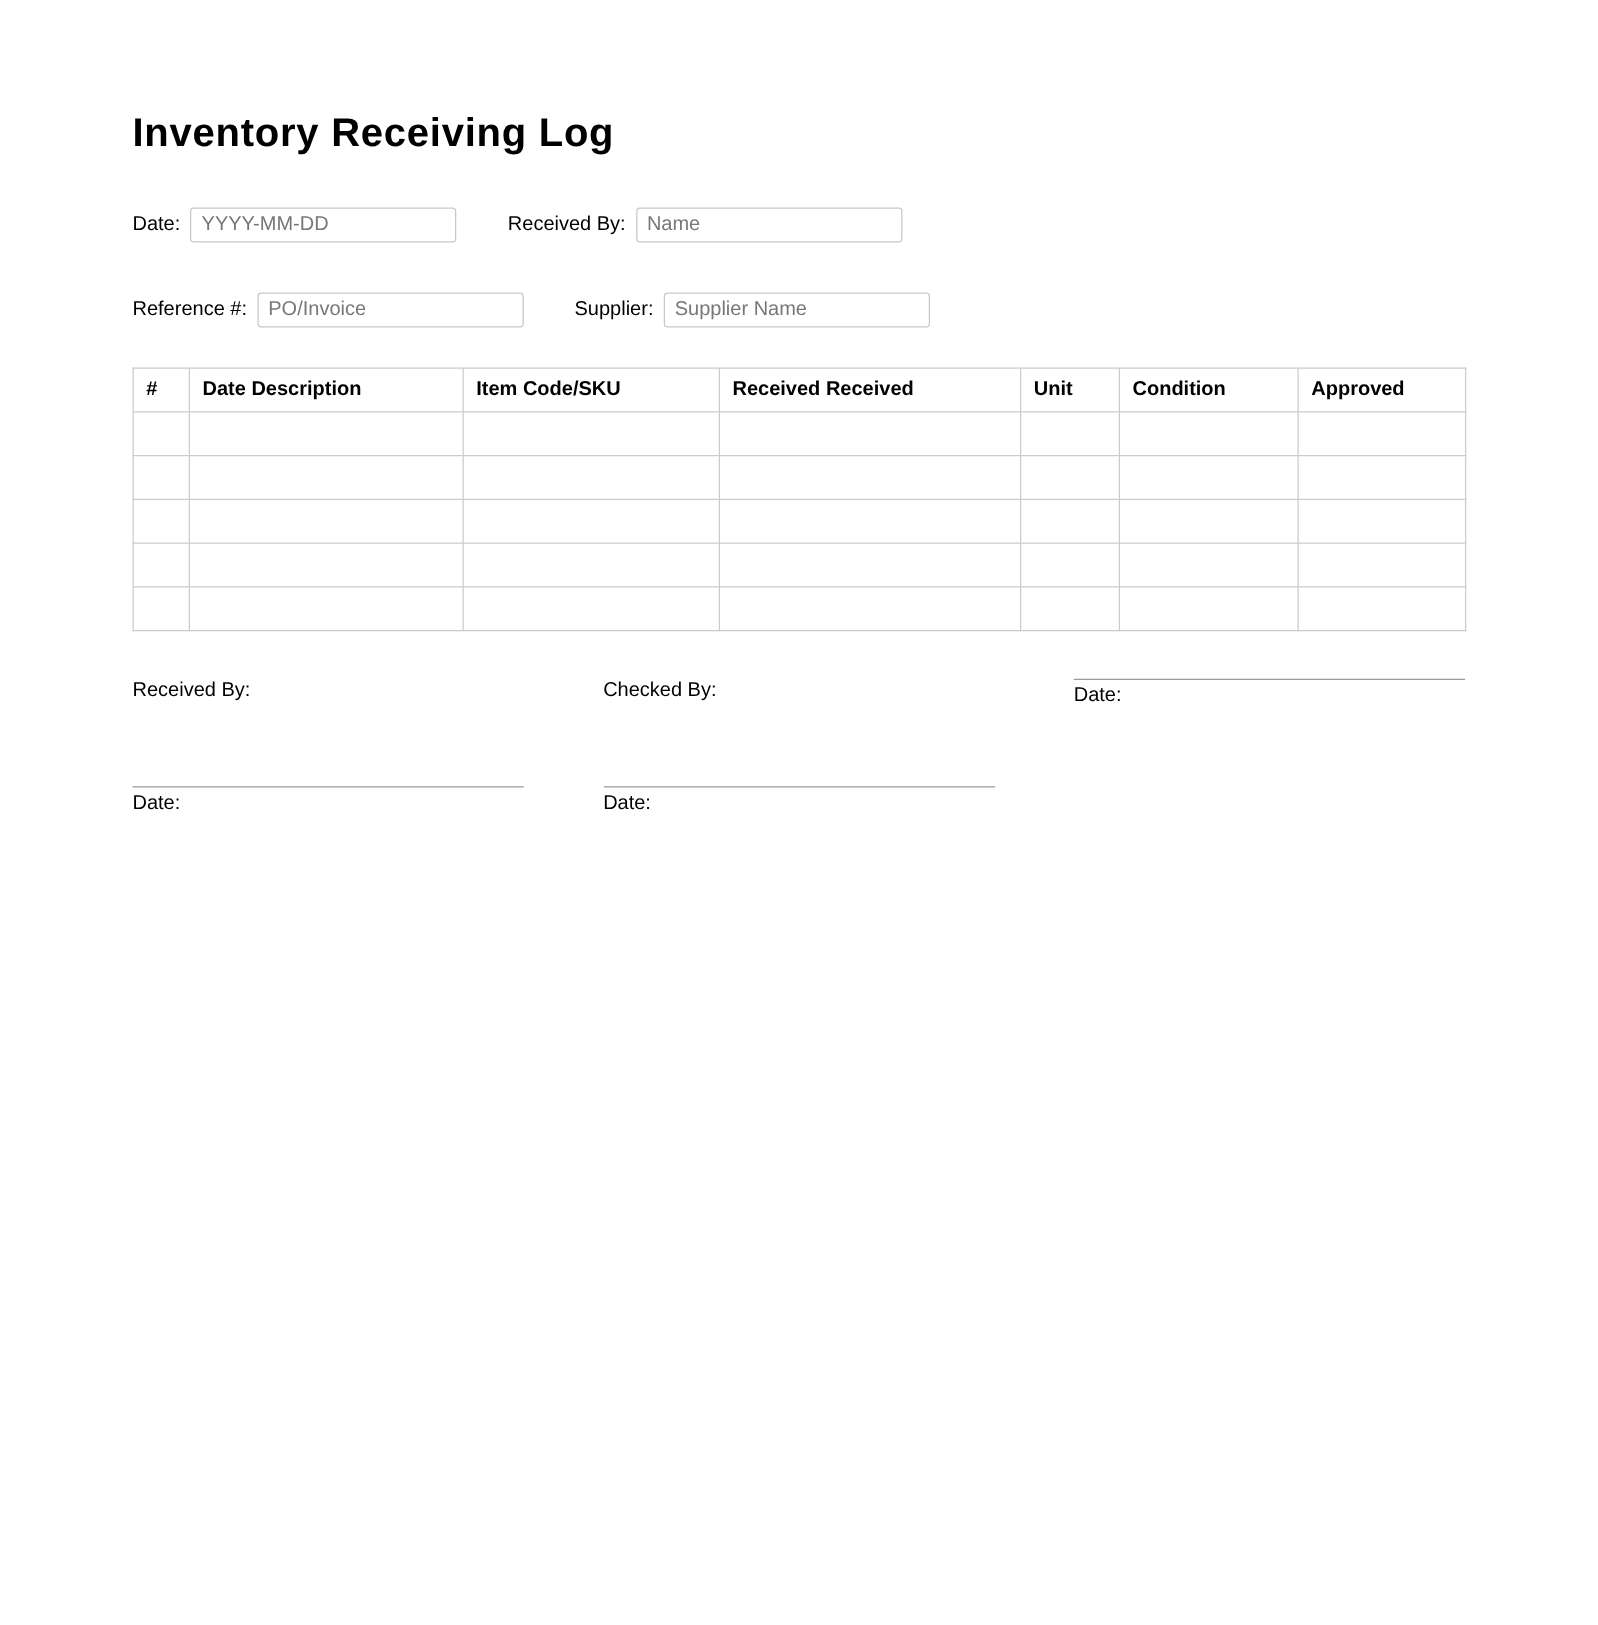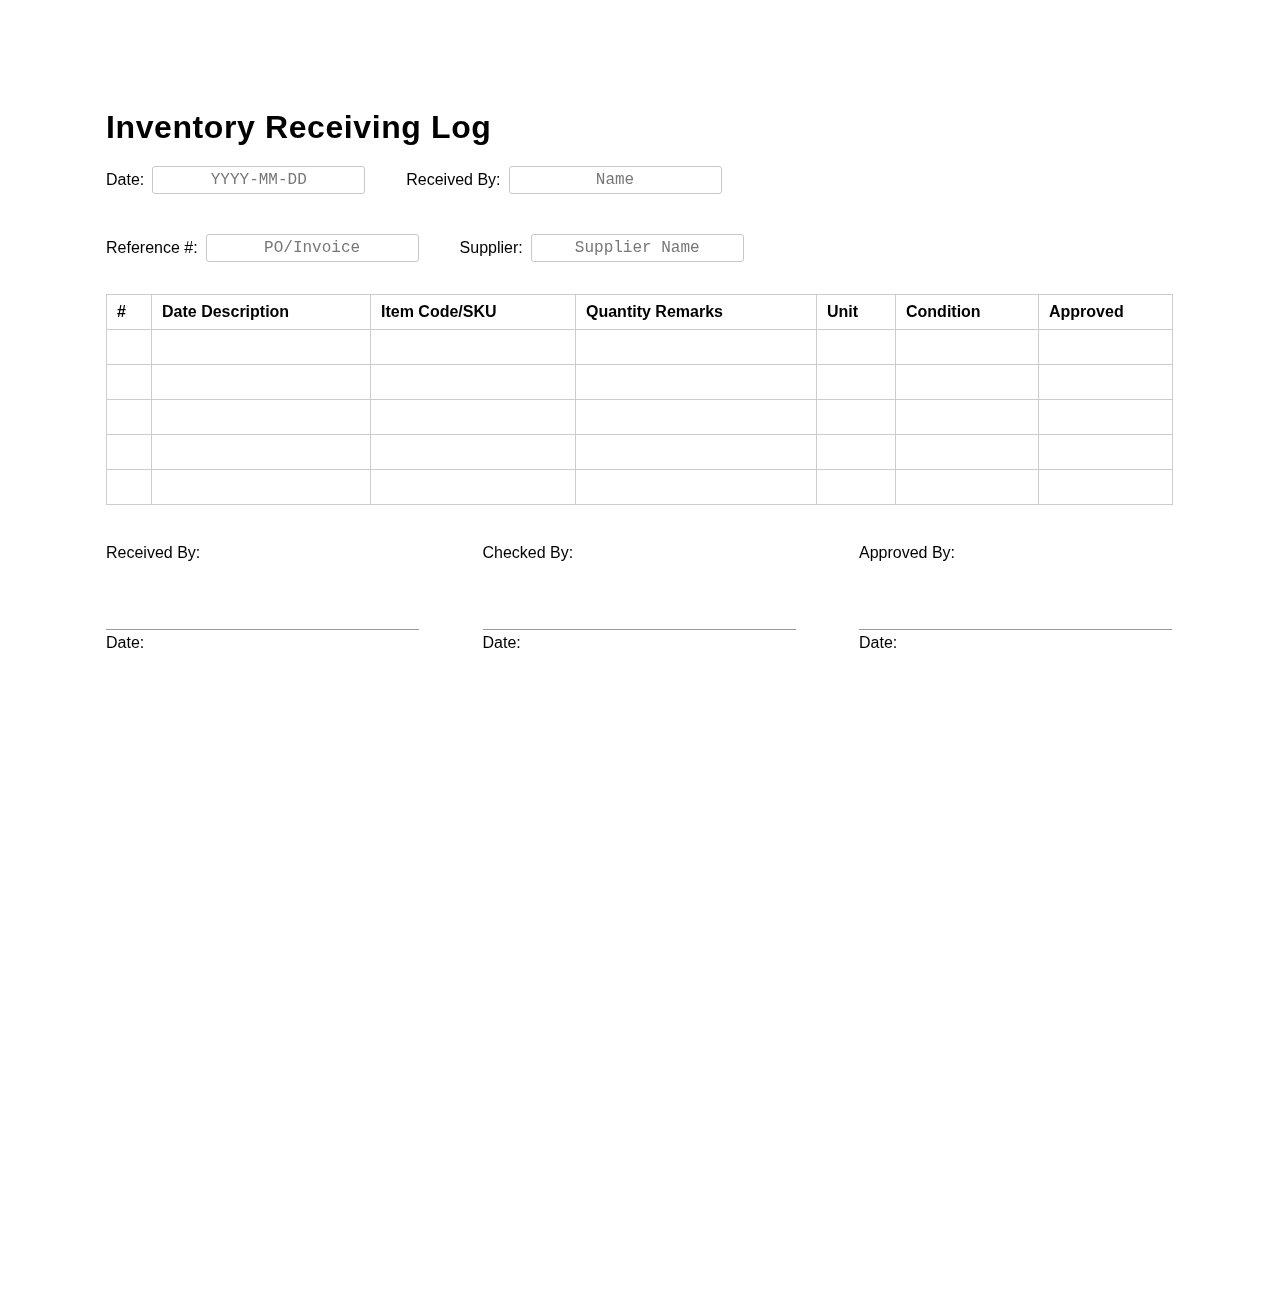--- a/index.html
+++ b/index.html
@@ -12,21 +12,21 @@
       position: relative;
     }
     .page {
       position: absolute;
       left: 106px;
       top: 0;
       width: 1066px;
     }
     h1 {
       position: absolute;
-      top: 108px;
+      top: 87px;
       left: 0;
       margin: 0;
       font-size: 32px;
       font-weight: bold;
       letter-spacing: 0.6px;
       line-height: 38px;
       white-space: nowrap;
     }
     .field-row {
       position: absolute;
@@ -46,26 +46,25 @@
       font-size: 16px;
       margin-right: 8px;
       white-space: nowrap;
     }
     .field input {
       width: 213px;
       height: 28px;
       border: 1px solid #c8c8c8;
       border-radius: 3px;
       padding: 0 8px;
-      font-family: Liberation Mono, monospace;
+      font-family: Liberation Sans, sans-serif;
       font-size: 16px;
       color: #000;
       background: #fff;
       outline: none;
-      text-align: center;
     }
     .field input::placeholder { color: #777777; }
 
     table.log {
       position: absolute;
       top: 294px;
       left: 0;
       width: 1066px;
       border-collapse: collapse;
       table-layout: fixed;
@@ -146,21 +145,21 @@
       <col style="width:241px">
       <col style="width:79px">
       <col style="width:143px">
       <col style="width:134px">
     </colgroup>
     <thead>
       <tr>
         <th>#</th>
         <th>Date Description</th>
         <th>Item Code/SKU</th>
-        <th>Quantity Remarks</th>
+        <th>Received Received</th>
         <th>Unit</th>
         <th>Condition</th>
         <th>Approved</th>
       </tr>
     </thead>
     <tbody>
       <tr>
         <td></td>
         <td></td>
         <td></td>
@@ -213,18 +212,17 @@
       <div class="sig-label">Received By:</div>
       <div class="sig-line"></div>
       <div class="sig-date">Date:</div>
     </div>
     <div class="sig">
       <div class="sig-label">Checked By:</div>
       <div class="sig-line"></div>
       <div class="sig-date">Date:</div>
     </div>
     <div class="sig">
-      <div class="sig-label">Approved By:</div>
       <div class="sig-line"></div>
       <div class="sig-date">Date:</div>
     </div>
   </div>
 </div>
 
 </body></html>

